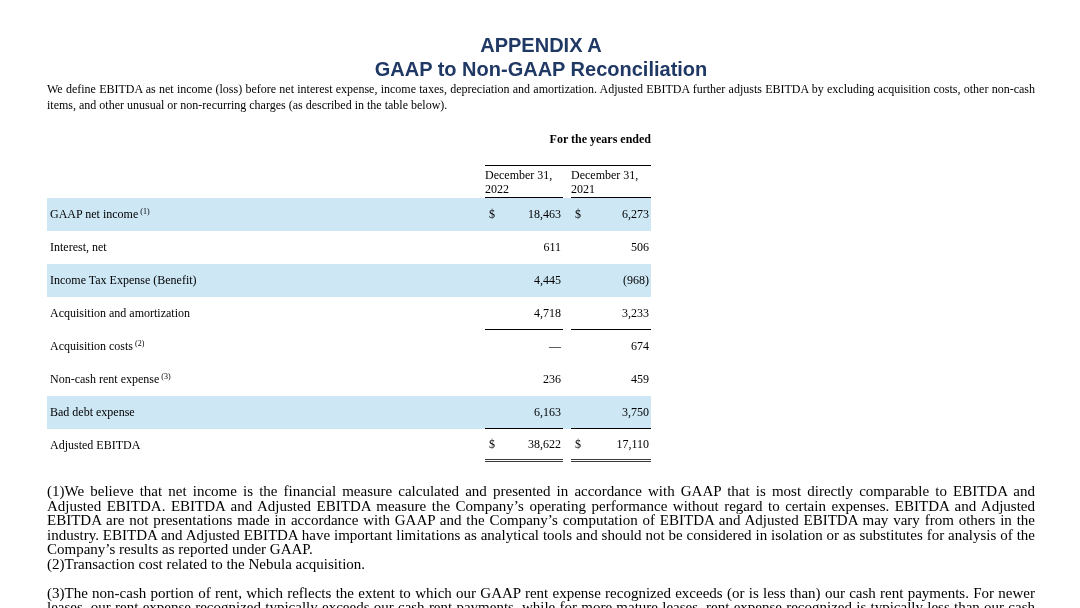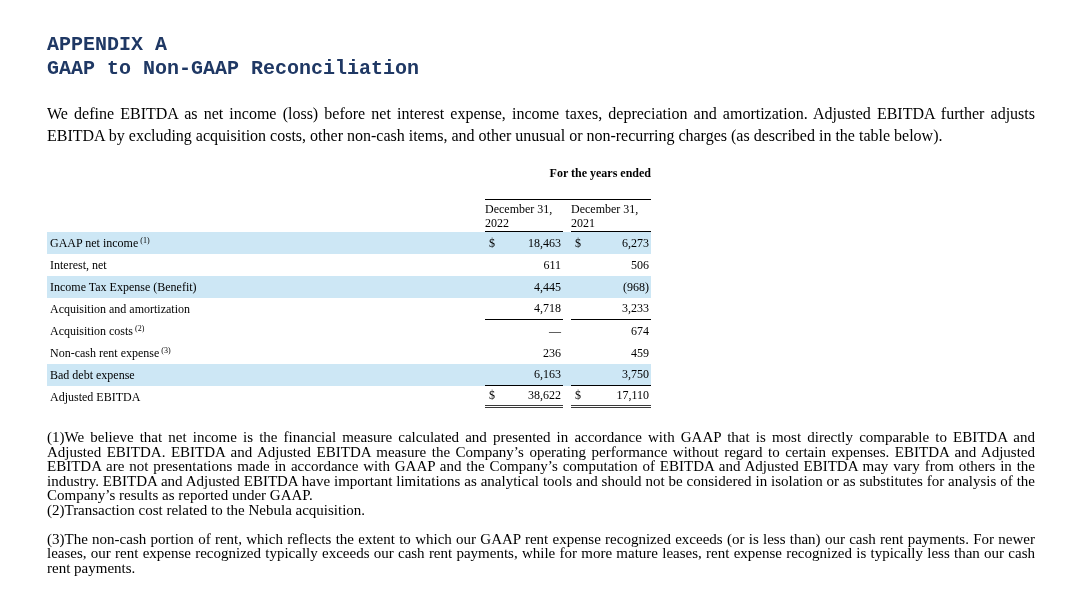--- a/index.html
+++ b/index.html
@@ -1,38 +1,38 @@
 <!DOCTYPE html>
 <html><head>
 <meta charset="utf-8">
 <style>
   * { box-sizing: border-box; margin: 0; padding: 0; }
   html, body { width: 1080px; height: 608px; background: #ffffff; overflow: hidden; }
   body { font-family: "Liberation Serif", serif; color: #000; }
   .content { padding: 33px 45px 0 47px; }
 
-  .title-block { font-family: Liberation Mono, monospace; font-weight: bold;
-                 font-size: 20px; line-height: 24px; color: #1f3864; }
-
-  .intro { margin-top: 22px; font-size: 16px; line-height: 22px; text-align: justify; }
+  .title-block { font-family: Liberation Sans, sans-serif; font-weight: bold;
+                 font-size: 20px; line-height: 24px; color: #1f3864; text-align: center; }
+
+  .intro { font-size: 12px; line-height: 16px; text-align: justify; }
 
   .table-wrap { margin-top: 19px; width: 604px; font-size: 12px; }
 
   .period-hdr { margin-left: 438px; width: 166px; text-align: right; font-weight: bold;
                 border-bottom: 1px solid #000; padding-bottom: 18px; }
 
   .col-hdrs { display: flex; margin-top: 2px; }
   .spacer-cell { width: 438px; }
   .col-hdr { width: 78px; font-weight: normal; line-height: 14px;
              border-bottom: 1px solid #000; padding-bottom: 1px; }
   .col-hdr span { display: block; }
   .w2 { width: 80px; }
   .colgap { width: 8px; }
 
-  .trow { display: flex; height: 22px; align-items: stretch; }
+  .trow { display: flex; height: 33px; align-items: stretch; }
   .trow.shaded { background: #cde7f5; }
   .lbl { width: 438px; padding-left: 3px; display: flex; align-items: center; }
   .lbl sup { font-size: 8px; vertical-align: super; margin-left: 2px; position: relative; top: -3px; }
   .vcell { width: 78px; display: flex; justify-content: space-between; align-items: center;
            padding: 0 2px 0 4px; }
   .vcell.w2 { width: 80px; }
   .ulrow .vcell { border-bottom: 1px solid #000; }
   .dulrow .vcell { border-bottom: 3px double #3a3a3a; }
 
   .fnote { font-size: 15px; line-height: 14.6px; text-align: justify; }

